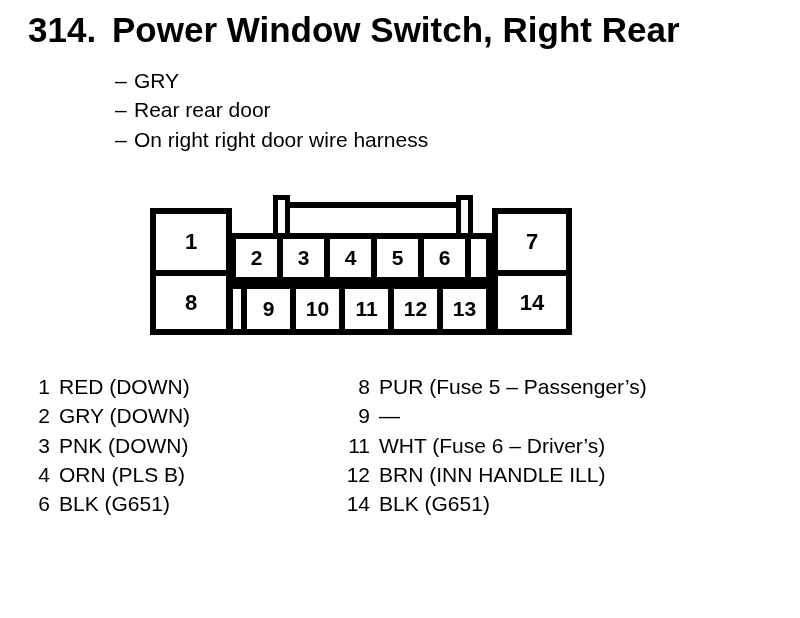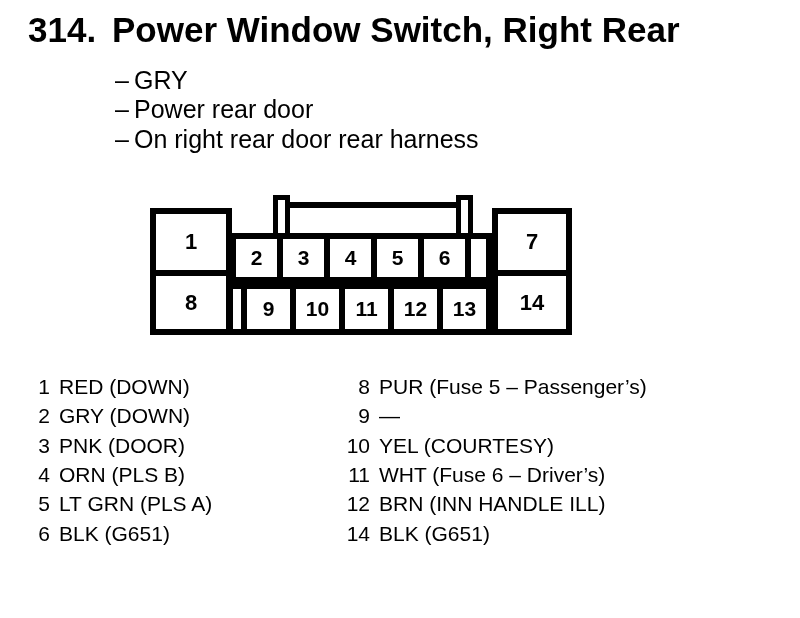--- a/index.html
+++ b/index.html
@@ -21,21 +21,21 @@
     position: absolute; left: 28px; top: 10px;
     display: flex;
     font-weight: bold; font-size: 35px; line-height: 40px;
     white-space: nowrap;
   }
   .title-num { min-width: 84px; }
 
   
   .notes {
     position: absolute; left: 115px; top: 66px;
-    font-size: 25px; line-height: 29.4px;
+    font-size: 21px; line-height: 29.4px;
     white-space: nowrap;
   }
   .note-dash { display: inline-block; width: 19px; }
 
   
   .connector {
     position: absolute; left: 150px; top: 195px;
     width: 422px; height: 140px;
   }
   .cbox {
@@ -114,24 +114,24 @@
   <div class="title">
     <span class="title-num">314.</span>
     <span>Power Window Switch, Right Rear</span>
   </div>
 
   <div class="notes">
     <div class="note-line">
       <span class="note-dash">–</span><span>GRY</span>
     </div>
     <div class="note-line">
-      <span class="note-dash">–</span><span>Power rear door</span>
+      <span class="note-dash">–</span><span>Rear rear door</span>
     </div>
     <div class="note-line">
-      <span class="note-dash">–</span><span>On right rear door rear harness</span>
+      <span class="note-dash">–</span><span>On right right door wire harness</span>
     </div>
   </div>
 
   <div class="connector">
 
     <div class="post post-left"></div>
     <div class="post post-right"></div>
     <div class="bridge"></div>
 
     <div class="cbox cbox-left">
@@ -173,44 +173,38 @@
   </div>
 
   <div class="legend-col legend-left">
     <div class="legend-row">
       <span class="num">1</span><span class="desc">RED (DOWN)</span>
     </div>
     <div class="legend-row">
       <span class="num">2</span><span class="desc">GRY (DOWN)</span>
     </div>
     <div class="legend-row">
-      <span class="num">3</span><span class="desc">PNK (DOOR)</span>
+      <span class="num">3</span><span class="desc">PNK (DOWN)</span>
     </div>
     <div class="legend-row">
       <span class="num">4</span><span class="desc">ORN (PLS B)</span>
     </div>
     <div class="legend-row">
-      <span class="num">5</span><span class="desc">LT GRN (PLS A)</span>
-    </div>
-    <div class="legend-row">
       <span class="num">6</span><span class="desc">BLK (G651)</span>
     </div>
   </div>
 
   <div class="legend-col legend-right">
     <div class="legend-row">
       <span class="num">8</span><span class="desc">PUR (Fuse 5 – Passenger’s)</span>
     </div>
     <div class="legend-row">
       <span class="num">9</span><span class="desc">—</span>
     </div>
     <div class="legend-row">
-      <span class="num">10</span><span class="desc">YEL (COURTESY)</span>
-    </div>
-    <div class="legend-row">
       <span class="num">11</span><span class="desc">WHT (Fuse 6 – Driver’s)</span>
     </div>
     <div class="legend-row">
       <span class="num">12</span><span class="desc">BRN (INN HANDLE ILL)</span>
     </div>
     <div class="legend-row">
       <span class="num">14</span><span class="desc">BLK (G651)</span>
     </div>
   </div>
 

